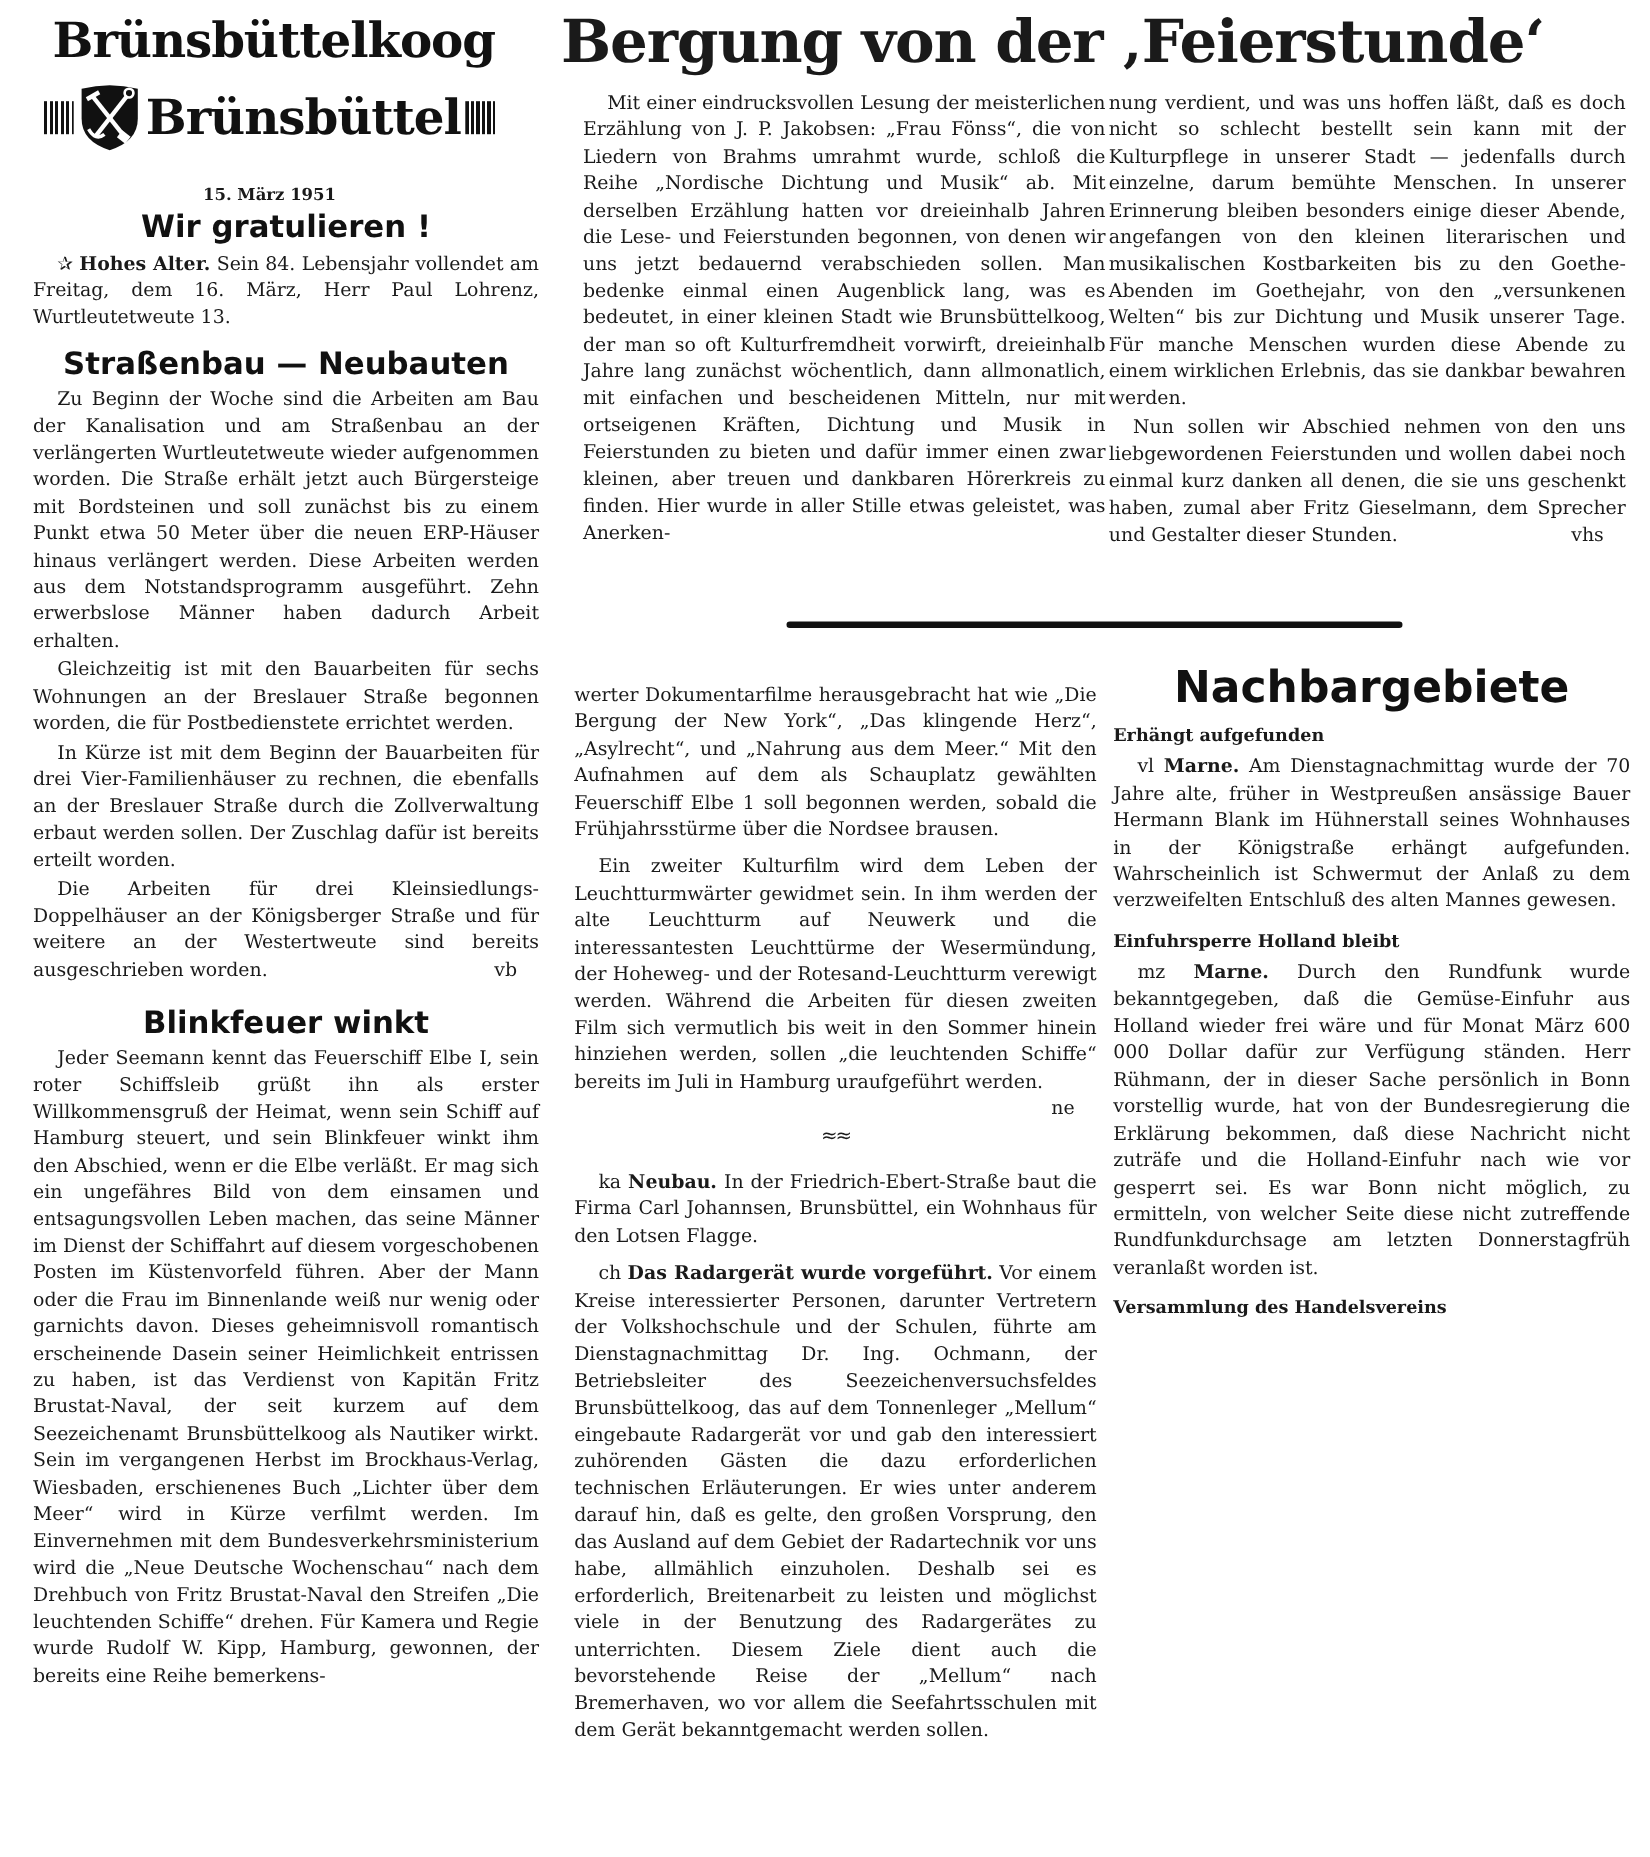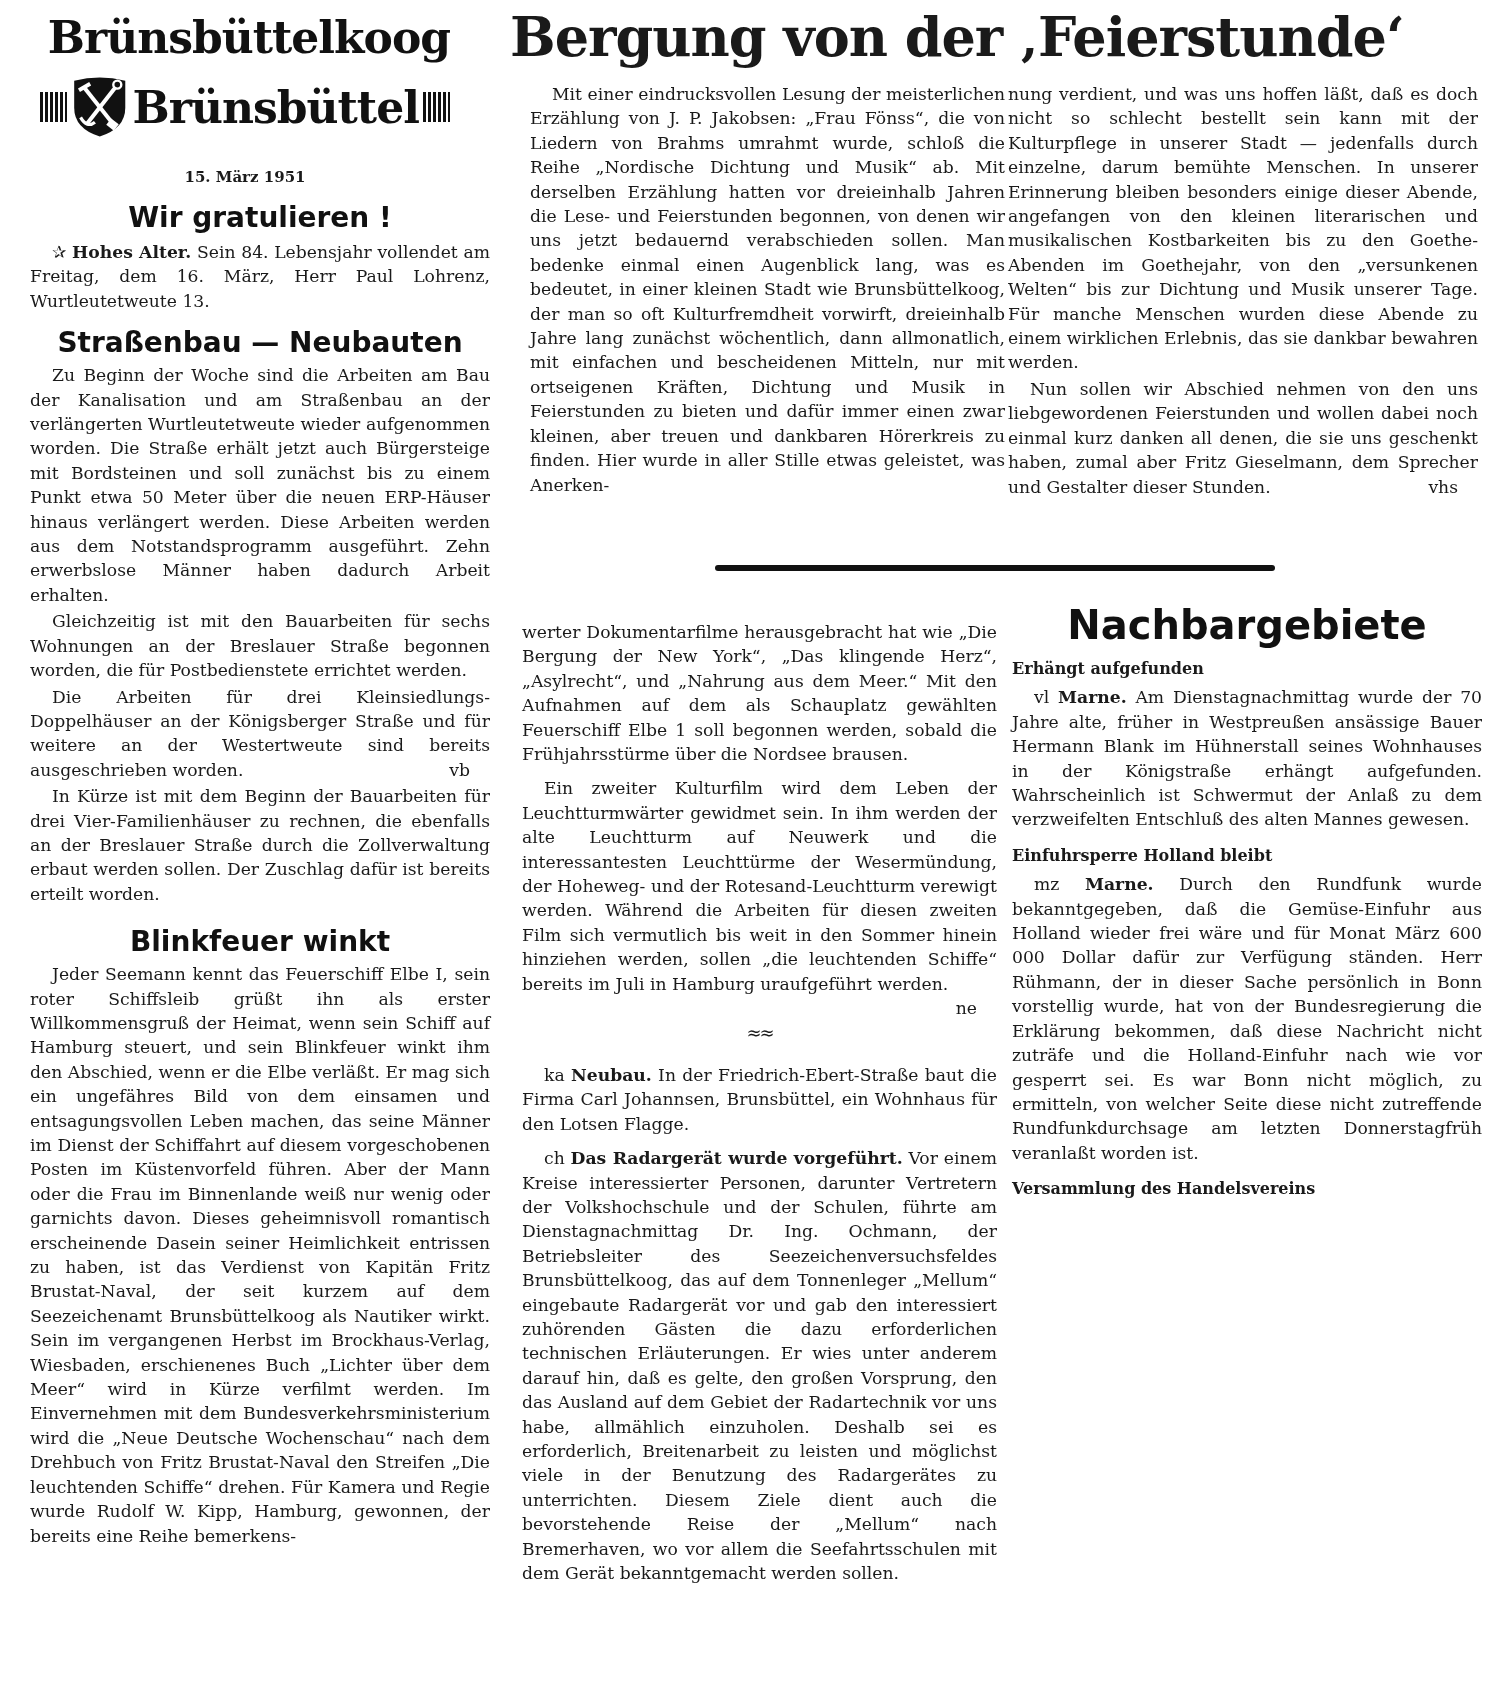--- a/index.html
+++ b/index.html
@@ -70,33 +70,33 @@
       <circle cx="58" cy="11" r="5" fill="none" stroke="#fff" stroke-width="3"></circle>
       <path d="M12 52 Q20 66 30 58" fill="none" stroke="#fff" stroke-width="4"></path>
       <rect x="46" y="56" width="12" height="10" fill="#fff" transform="rotate(38 52 61)"></rect>
     </svg>
     <div class="mast-line2">Brünsbüttel</div>
     <div class="ribbon"></div>
   </div>
 </div>
 <div class="abs dateline">15. März 1951</div>
 
-<div class="abs col" style="left:30px; top:198px; width:460px;">
+<div class="abs col" style="left:30px; top:186px; width:460px;">
   <div class="hd" style="font-size:28px; line-height:40px; margin-bottom:2px;">Wir gratulieren !</div>
   <p>
     <span>✰</span>
     <b class="kw">Hohes Alter.</b>
     <span>Sein 84. Lebensjahr vollendet am Freitag, dem 16. März, Herr Paul Lohrenz, Wurtleutetweute 13.</span>
   </p>
 
   <div class="hd" style="font-size:28px; line-height:40px; margin-top:10px;">Straßenbau — Neubauten</div>
   <p>Zu Beginn der Woche sind die Arbeiten am Bau der Kanalisation und am Straßenbau an der verlängerten Wurtleutetweute wieder aufgenommen worden. Die Straße erhält jetzt auch Bürgersteige mit Bordsteinen und soll zunächst bis zu einem Punkt etwa 50 Meter über die neuen ERP-Häuser hinaus verlängert werden. Diese Arbeiten werden aus dem Notstandsprogramm ausgeführt. Zehn erwerbslose Männer haben dadurch Arbeit erhalten.</p>
   <p>Gleichzeitig ist mit den Bauarbeiten für sechs Wohnungen an der Breslauer Straße begonnen worden, die für Postbedienstete errichtet werden.</p>
+  <p>In Kürze ist mit dem Beginn der Bauarbeiten für drei Vier-Familienhäuser zu rechnen, die ebenfalls an der Breslauer Straße durch die Zollverwaltung erbaut werden sollen. Der Zuschlag dafür ist bereits erteilt worden.</p>
   <p><span>Die Arbeiten für drei Kleinsiedlungs-Doppelhäuser an der Königsberger Straße und für weitere an der Westertweute sind bereits ausgeschrieben worden.</span><span class="sig">vb</span></p>
-  <p>In Kürze ist mit dem Beginn der Bauarbeiten für drei Vier-Familienhäuser zu rechnen, die ebenfalls an der Breslauer Straße durch die Zollverwaltung erbaut werden sollen. Der Zuschlag dafür ist bereits erteilt worden.</p>
 
   <div class="hd" style="font-size:28px; line-height:40px; margin-top:16px; clear:both;">Blinkfeuer winkt</div>
   <p>Jeder Seemann kennt das Feuerschiff Elbe I, sein roter Schiffsleib grüßt ihn als erster Willkommensgruß der Heimat, wenn sein Schiff auf Hamburg steuert, und sein Blinkfeuer winkt ihm den Abschied, wenn er die Elbe verläßt. Er mag sich ein ungefähres Bild von dem einsamen und entsagungsvollen Leben machen, das seine Männer im Dienst der Schiffahrt auf diesem vorgeschobenen Posten im Küstenvorfeld führen. Aber der Mann oder die Frau im Binnenlande weiß nur wenig oder garnichts davon. Dieses geheimnisvoll romantisch erscheinende Dasein seiner Heimlichkeit entrissen zu haben, ist das Verdienst von Kapitän Fritz Brustat-Naval, der seit kurzem auf dem Seezeichenamt Brunsbüttelkoog als Nautiker wirkt. Sein im vergangenen Herbst im Brockhaus-Verlag, Wiesbaden, erschienenes Buch „Lichter über dem Meer“ wird in Kürze verfilmt werden. Im Einvernehmen mit dem Bundesverkehrsministerium wird die „Neue Deutsche Wochenschau“ nach dem Drehbuch von Fritz Brustat-Naval den Streifen „Die leuchtenden Schiffe“ drehen. Für Kamera und Regie wurde Rudolf W. Kipp, Hamburg, gewonnen, der bereits eine Reihe bemerkens-</p>
 </div>
 
 <div class="abs big-headline">Bergung von der ‚Feierstunde‘</div>
 
 <div class="abs col" style="left:510px; top:82px; width:475px;margin-left:20px;">
   <p>Mit einer eindrucksvollen Lesung der meisterlichen Erzählung von J. P. Jakobsen: „Frau Fönss“, die von Liedern von Brahms umrahmt wurde, schloß die Reihe „Nordische Dichtung und Musik“ ab. Mit derselben Erzählung hatten vor dreieinhalb Jahren die Lese- und Feierstunden begonnen, von denen wir uns jetzt bedauernd verabschieden sollen. Man bedenke einmal einen Augenblick lang, was es bedeutet, in einer kleinen Stadt wie Brunsbüttelkoog, der man so oft Kulturfremdheit vorwirft, dreieinhalb Jahre lang zunächst wöchentlich, dann allmonatlich, mit einfachen und bescheidenen Mitteln, nur mit ortseigenen Kräften, Dichtung und Musik in Feierstunden zu bieten und dafür immer einen zwar kleinen, aber treuen und dankbaren Hörerkreis zu finden. Hier wurde in aller Stille etwas geleistet, was Anerken-</p>
 </div>

